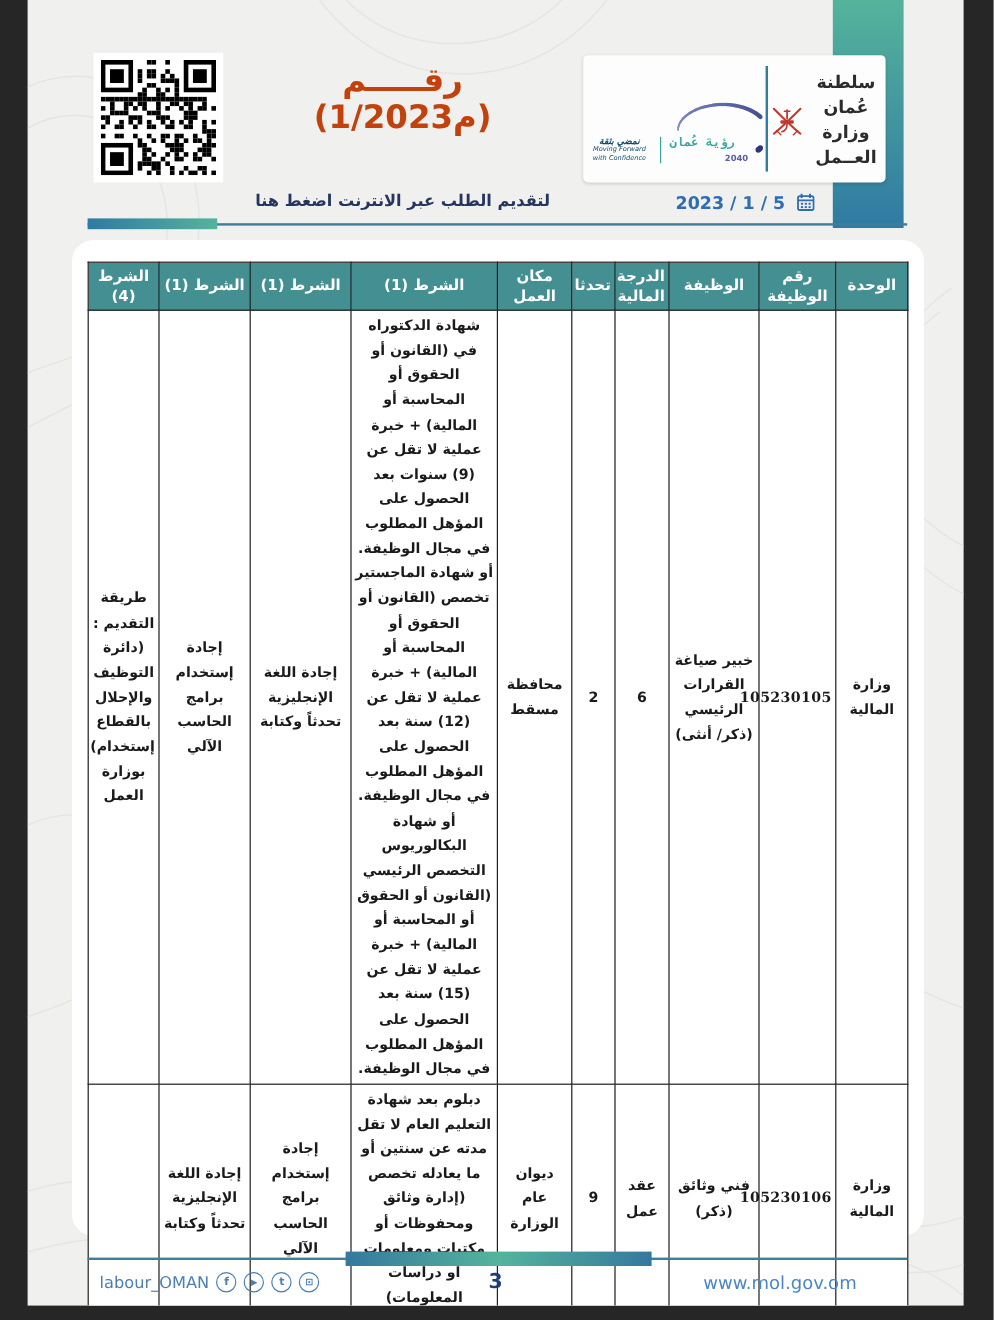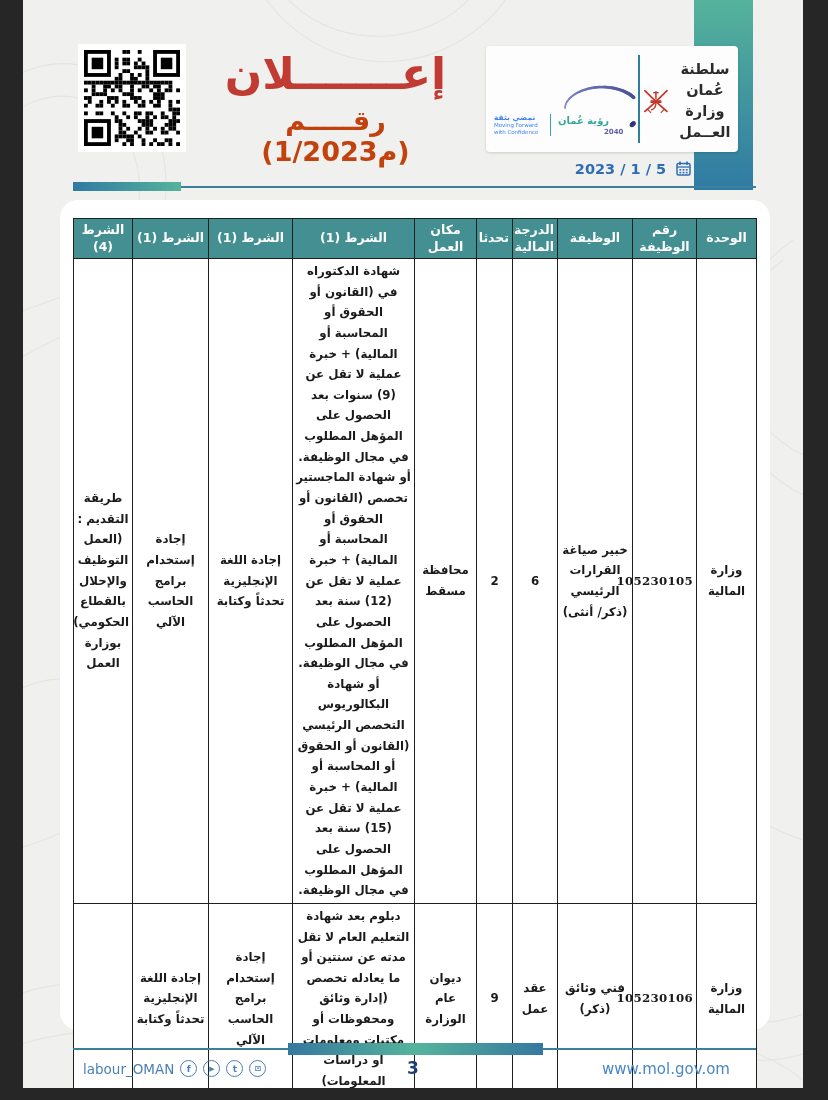--- a/index.html
+++ b/index.html
@@ -19,33 +19,33 @@
   .title-block { position:absolute; left:185px; top:48px; width:255px; text-align:center; direction:rtl; }
   .title-red { color:#c13b33; font-size:44px; font-weight:bold; line-height:1.2; }
   .title-blue { color:#c2410c; font-size:27px; font-weight:bold; margin-top:4px; }
   .apply-link { position:absolute; left:185px; top:160px; width:255px; text-align:center;
     color:#25365e; font-size:13.5px; font-weight:bold; direction:rtl; cursor:pointer; }
 
   
   .logo-box { position:absolute; left:463px; top:46px; width:252px; height:106px; background:#fdfdfd;
     border-radius:4px; box-shadow:0 1px 3px rgba(0,0,0,.15); display:flex; direction:ltr; z-index:2; }
   .vision-wrap { width:152px; position:relative; }
-  .vision-tagline { position:absolute; left:8px; bottom:16px; text-align:left; color:#3b82f6; line-height:1.25; }
+  .vision-tagline { position:absolute; left:8px; bottom:16px; text-align:center; color:#0c4a6e; line-height:1.25;font-style:italic; }
   .vision-tagline .ar { font-size:7.5px; font-weight:bold; }
   .vision-tagline .en { font-size:5.5px; }
   .vision-vline { position:absolute; left:64px; bottom:16px; width:1px; height:22px; background:#35a79c; }
   .vision-dots { position:absolute; left:62px; top:6px; }
-  .vision-name { position:absolute; left:72px; bottom:26px; color:#35a79c; font-size:10px; font-weight:bold; direction:rtl; }
+  .vision-name { position:absolute; left:72px; bottom:26px; color:#35a79c; font-size:10px; font-weight:bold; direction:rtl;font-family:Liberation Mono, monospace; }
   .vision-year { position:absolute; left:118px; bottom:16px; color:#5b5ea6; font-size:7px; font-weight:bold;margin-top:20px; }
   .logo-divider { width:2px; height:88px; background:#2e7ea0; align-self:center; }
   .ministry-wrap { flex:1; display:flex; flex-direction:row; align-items:center; justify-content:center; padding-top:4px; }
   .ministry-name { color:#2b2b2b; font-weight:bold; font-size:14.5px; line-height:1.45; text-align:center; direction:rtl; }
 
   
-  .date-row { position:absolute; left:540px; top:161px; width:140px; text-align:center; direction:ltr;
+  .date-row { position:absolute; left:540px; top:161px; width:140px; text-align:left; direction:ltr;
     color:#2e6cb5; font-size:14.5px; font-weight:bold; }
   .date-row svg { vertical-align:-2px; margin-left:5px; }
 
   
   .hdr-line { position:absolute; left:50px; top:186px; width:683px; height:2px; background:#3c7f9b; }
   .hdr-grad { position:absolute; left:50px; top:182px; width:108px; height:9px;
     background:linear-gradient(90deg,#2f7aa3 0%,#55b39b 100%); }
 
   
   .panel { position:absolute; left:37px; top:200px; width:710px; height:830px; background:#fff; border-radius:18px; }
@@ -61,21 +61,21 @@
   
   .ftr-line { position:absolute; left:50px; top:1048px; width:683px; height:2px; background:#3c7f9b; }
   .ftr-grad { position:absolute; left:265px; top:1043px; width:255px; height:12px;
     background:linear-gradient(90deg,#35789f 0%,#55b49c 50%,#35789f 100%); }
   .ftr-social { position:absolute; left:60px; top:1060px; display:flex; align-items:center; gap:6px; }
   .handle { color:#4a7fb5; font-size:13.5px; }
   .soc { width:17px; height:17px; border:1.4px solid #4a7fb5; border-radius:50%; color:#4a7fb5;
     font-size:9px; font-weight:bold; display:flex; align-items:center; justify-content:center; cursor:pointer; }
   .page-num { position:absolute; left:340px; top:1058px; width:100px; text-align:center;
     color:#1d3f77; font-size:17px; font-weight:bold; }
-  .website { position:absolute; left:563px; top:1060px; width:160px; text-align:center;
+  .website { position:absolute; left:563px; top:1060px; width:160px; 
     color:#4a86c5; font-size:15px; cursor:pointer; }
 </style>
 </head>
 <body>
 
 <div class="page">
 
   <svg class="contours" width="780" height="1088" viewBox="0 0 780 1088">
     <g fill="none" stroke="#e3e6e1" stroke-width="1.2">
       <path d="M-20,120 C80,40 160,180 90,260 C30,330 -40,280 -20,380"></path>
@@ -296,23 +296,23 @@
       <rect x="8" y="8" width="12" height="12" fill="#000"></rect>
       <rect x="72" y="0" width="28" height="28" fill="#000"></rect>
       <rect x="76" y="4" width="20" height="20" fill="#fff"></rect>
       <rect x="80" y="8" width="12" height="12" fill="#000"></rect>
       <rect x="0" y="72" width="28" height="28" fill="#000"></rect>
       <rect x="4" y="76" width="20" height="20" fill="#fff"></rect>
       <rect x="8" y="80" width="12" height="12" fill="#000"></rect>
     </svg>
 
   <div class="title-block">
-    <div class="title-red">إعـــــــلان</div>
     <div class="title-blue">رقـــــم (م1/2023)</div>
   </div>
+  <div class="apply-link">لتقديم الطلب عبر الانترنت اضغط هنا</div>
 
   <div class="logo-box">
     <div class="vision-wrap">
       <svg class="vision-dots" id="swirl-svg" width="88" height="78" viewBox="0 0 88 78">
           <circle cx="17.1" cy="56.3" r="0.7" fill="rgb(138,147,207)"></circle>
           <circle cx="17.1" cy="55.9" r="0.7" fill="rgb(137,146,206)"></circle>
           <circle cx="17.1" cy="55.4" r="0.7" fill="rgb(136,145,206)"></circle>
           <circle cx="17.1" cy="55.0" r="0.7" fill="rgb(136,145,205)"></circle>
           <circle cx="17.2" cy="54.5" r="0.8" fill="rgb(135,144,204)"></circle>
           <circle cx="17.3" cy="54.1" r="0.8" fill="rgb(134,143,204)"></circle>
@@ -483,21 +483,21 @@
       <td class="num">105230105</td>
       <td>خبير صياغة القرارات الرئيسي (ذكر/ أنثى)</td>
       <td>6</td>
       <td>2</td>
       <td>محافظة مسقط</td>
       <td class="pre">شهادة الدكتوراه في (القانون أو الحقوق أو المحاسبة أو المالية) + خبرة عملية لا تقل عن (9) سنوات بعد الحصول على المؤهل المطلوب في مجال الوظيفة.
 أو شهادة الماجستير تخصص (القانون أو الحقوق أو المحاسبة أو المالية) + خبرة عملية لا تقل عن (12) سنة بعد الحصول على المؤهل المطلوب في مجال الوظيفة.
 أو شهادة البكالوريوس التخصص الرئيسي (القانون أو الحقوق أو المحاسبة أو المالية) + خبرة عملية لا تقل عن (15) سنة بعد الحصول على المؤهل المطلوب في مجال الوظيفة.</td>
       <td>إجادة اللغة الإنجليزية تحدثاً وكتابة</td>
       <td>إجادة إستخدام برامج الحاسب الآلي</td>
-      <td>طريقة التقديم : (العمل التوظيف والإحلال بالقطاع الحكومي) بوزارة العمل</td>
+      <td>طريقة التقديم : (دائرة التوظيف والإحلال بالقطاع إستخدام) بوزارة العمل</td>
     </tr>
     <tr class="r2">
       <td>وزارة المالية</td>
       <td class="num">105230106</td>
       <td>فني وثائق (ذكر)</td>
       <td>عقد عمل</td>
       <td>9</td>
       <td>ديوان عام الوزارة</td>
       <td class="pre">دبلوم بعد شهادة التعليم العام لا تقل مدته عن سنتين أو ما يعادله تخصص (إدارة وثائق ومحفوظات أو مكتبات ومعلومات أو دراسات المعلومات)</td>
       <td>إجادة إستخدام برامج الحاسب الآلي</td>

